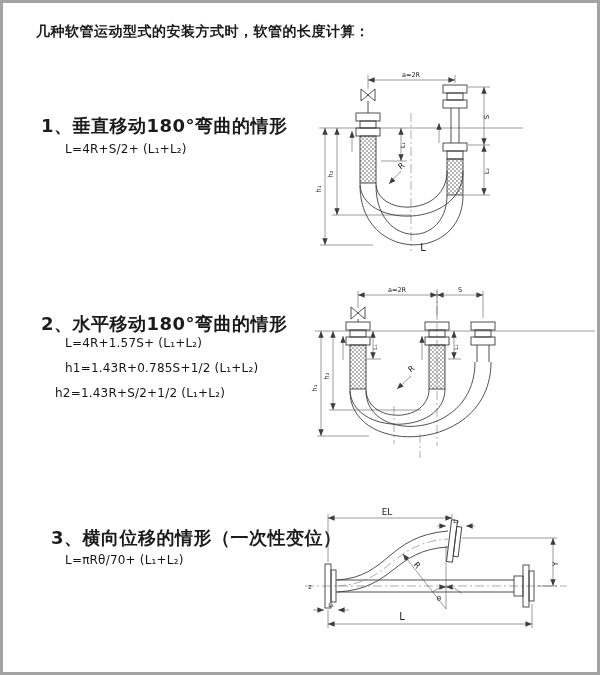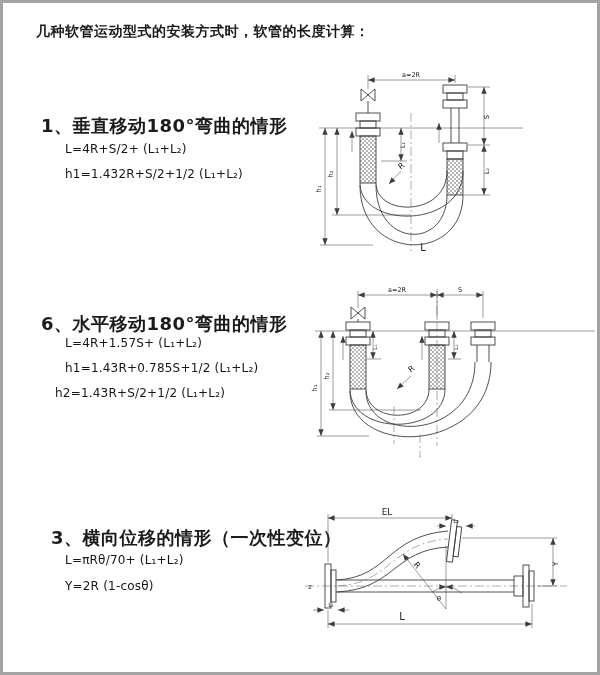--- a/index.html
+++ b/index.html
@@ -19,30 +19,28 @@
 </style>
 </head>
 <body>
 
 <div class="page">
 
   <div class="title">几种软管运动型式的安装方式时，软管的长度计算：</div>
 
   <div class="heading" style="left:38px;top:111px">1、垂直移动180°弯曲的情形</div>
   <div class="formula" style="left:62px;top:139px">L=4R+S/2+ (L₁+L₂)</div>
-  <div class="formula" style="left:62px;top:164px">h1=1.432R+S/2+1/2 (L₁+L₂)</div>
-
-  <div class="heading" style="left:38px;top:309px">6、水平移动180°弯曲的情形</div>
+
+  <div class="heading" style="left:38px;top:309px">2、水平移动180°弯曲的情形</div>
   <div class="formula" style="left:62px;top:333px">L=4R+1.57S+ (L₁+L₂)</div>
   <div class="formula" style="left:62px;top:358px">h1=1.43R+0.785S+1/2 (L₁+L₂)</div>
   <div class="formula" style="left:52px;top:383px">h2=1.43R+S/2+1/2 (L₁+L₂)</div>
 
   <div class="heading" style="left:48px;top:523px">3、横向位移的情形（一次性变位）</div>
   <div class="formula" style="left:62px;top:550px">L=πRθ/70+ (L₁+L₂)</div>
-  <div class="formula" style="left:62px;top:576px">Y=2R (1-cosθ)</div>
 
   <svg class="diag" style="left:308px;top:64px" width="225" height="195" viewBox="0 0 225 195">
     <defs>
       <marker id="ar1" markerUnits="userSpaceOnUse" markerWidth="7" markerHeight="7" viewBox="0 0 10 10" refX="9.5" refY="5" orient="auto-start-reverse">
         <path d="M0,1.2 L9.5,5 L0,8.8 Z" fill="#3d3d3d"></path>
       </marker>
       <pattern id="h1p" width="4" height="4" patternUnits="userSpaceOnUse">
         <path d="M0,4 L4,0 M0,0 L4,4" stroke="#6a6a6a" stroke-width="0.5"></path>
       </pattern>
     </defs>

